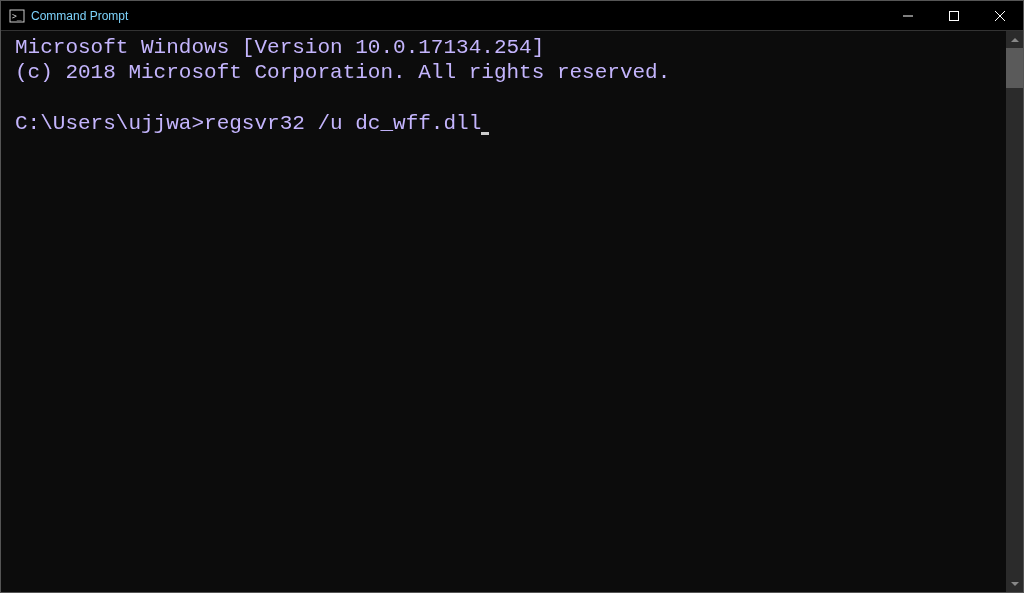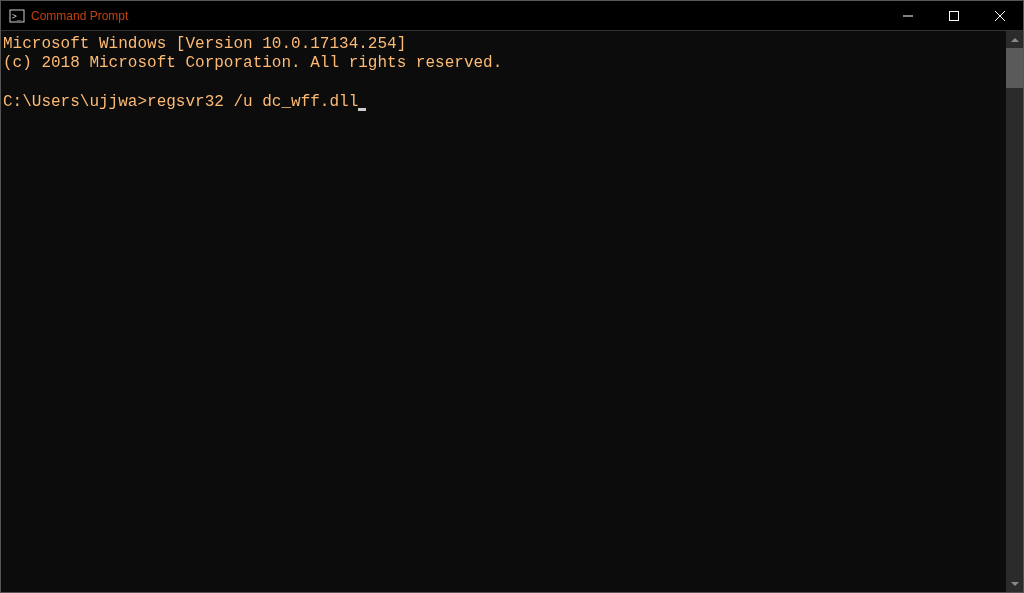--- a/index.html
+++ b/index.html
@@ -33,21 +33,21 @@
     .titlebar-icon {
       width: 16px;
       height: 16px;
       margin-left: 8px;
       margin-right: 6px;
       display: flex;
       align-items: center;
       justify-content: center;
     }
     .titlebar-title {
-      color: #c2410c;
+      color: #7dd3fc;
       font-size: 12px;
       flex: 1;
     }
     .window-controls {
       display: flex;
       height: 100%;
     }
     .window-control {
       width: 46px;
       height: 100%;
@@ -59,24 +59,25 @@
     }
     .terminal-area {
       flex: 1;
       display: flex;
       background: #0c0c0c;
     }
     .terminal-content {
       flex: 1;
       padding: 4px 2px;
       font-family: Consolas, 'Courier New', monospace;
-      font-size: 16px;
-      color: #fdba74;
+      font-size: 21px;
+      color: #c4b5fd;
       line-height: 1.2;
       white-space: pre;
+      margin-left: 12px;
     }
     .prompt-line {
       display: inline;
     }
     .cursor {
       display: inline-block;
       width: 8px;
       height: 3px;
       background: #ccc;
       vertical-align: bottom;

